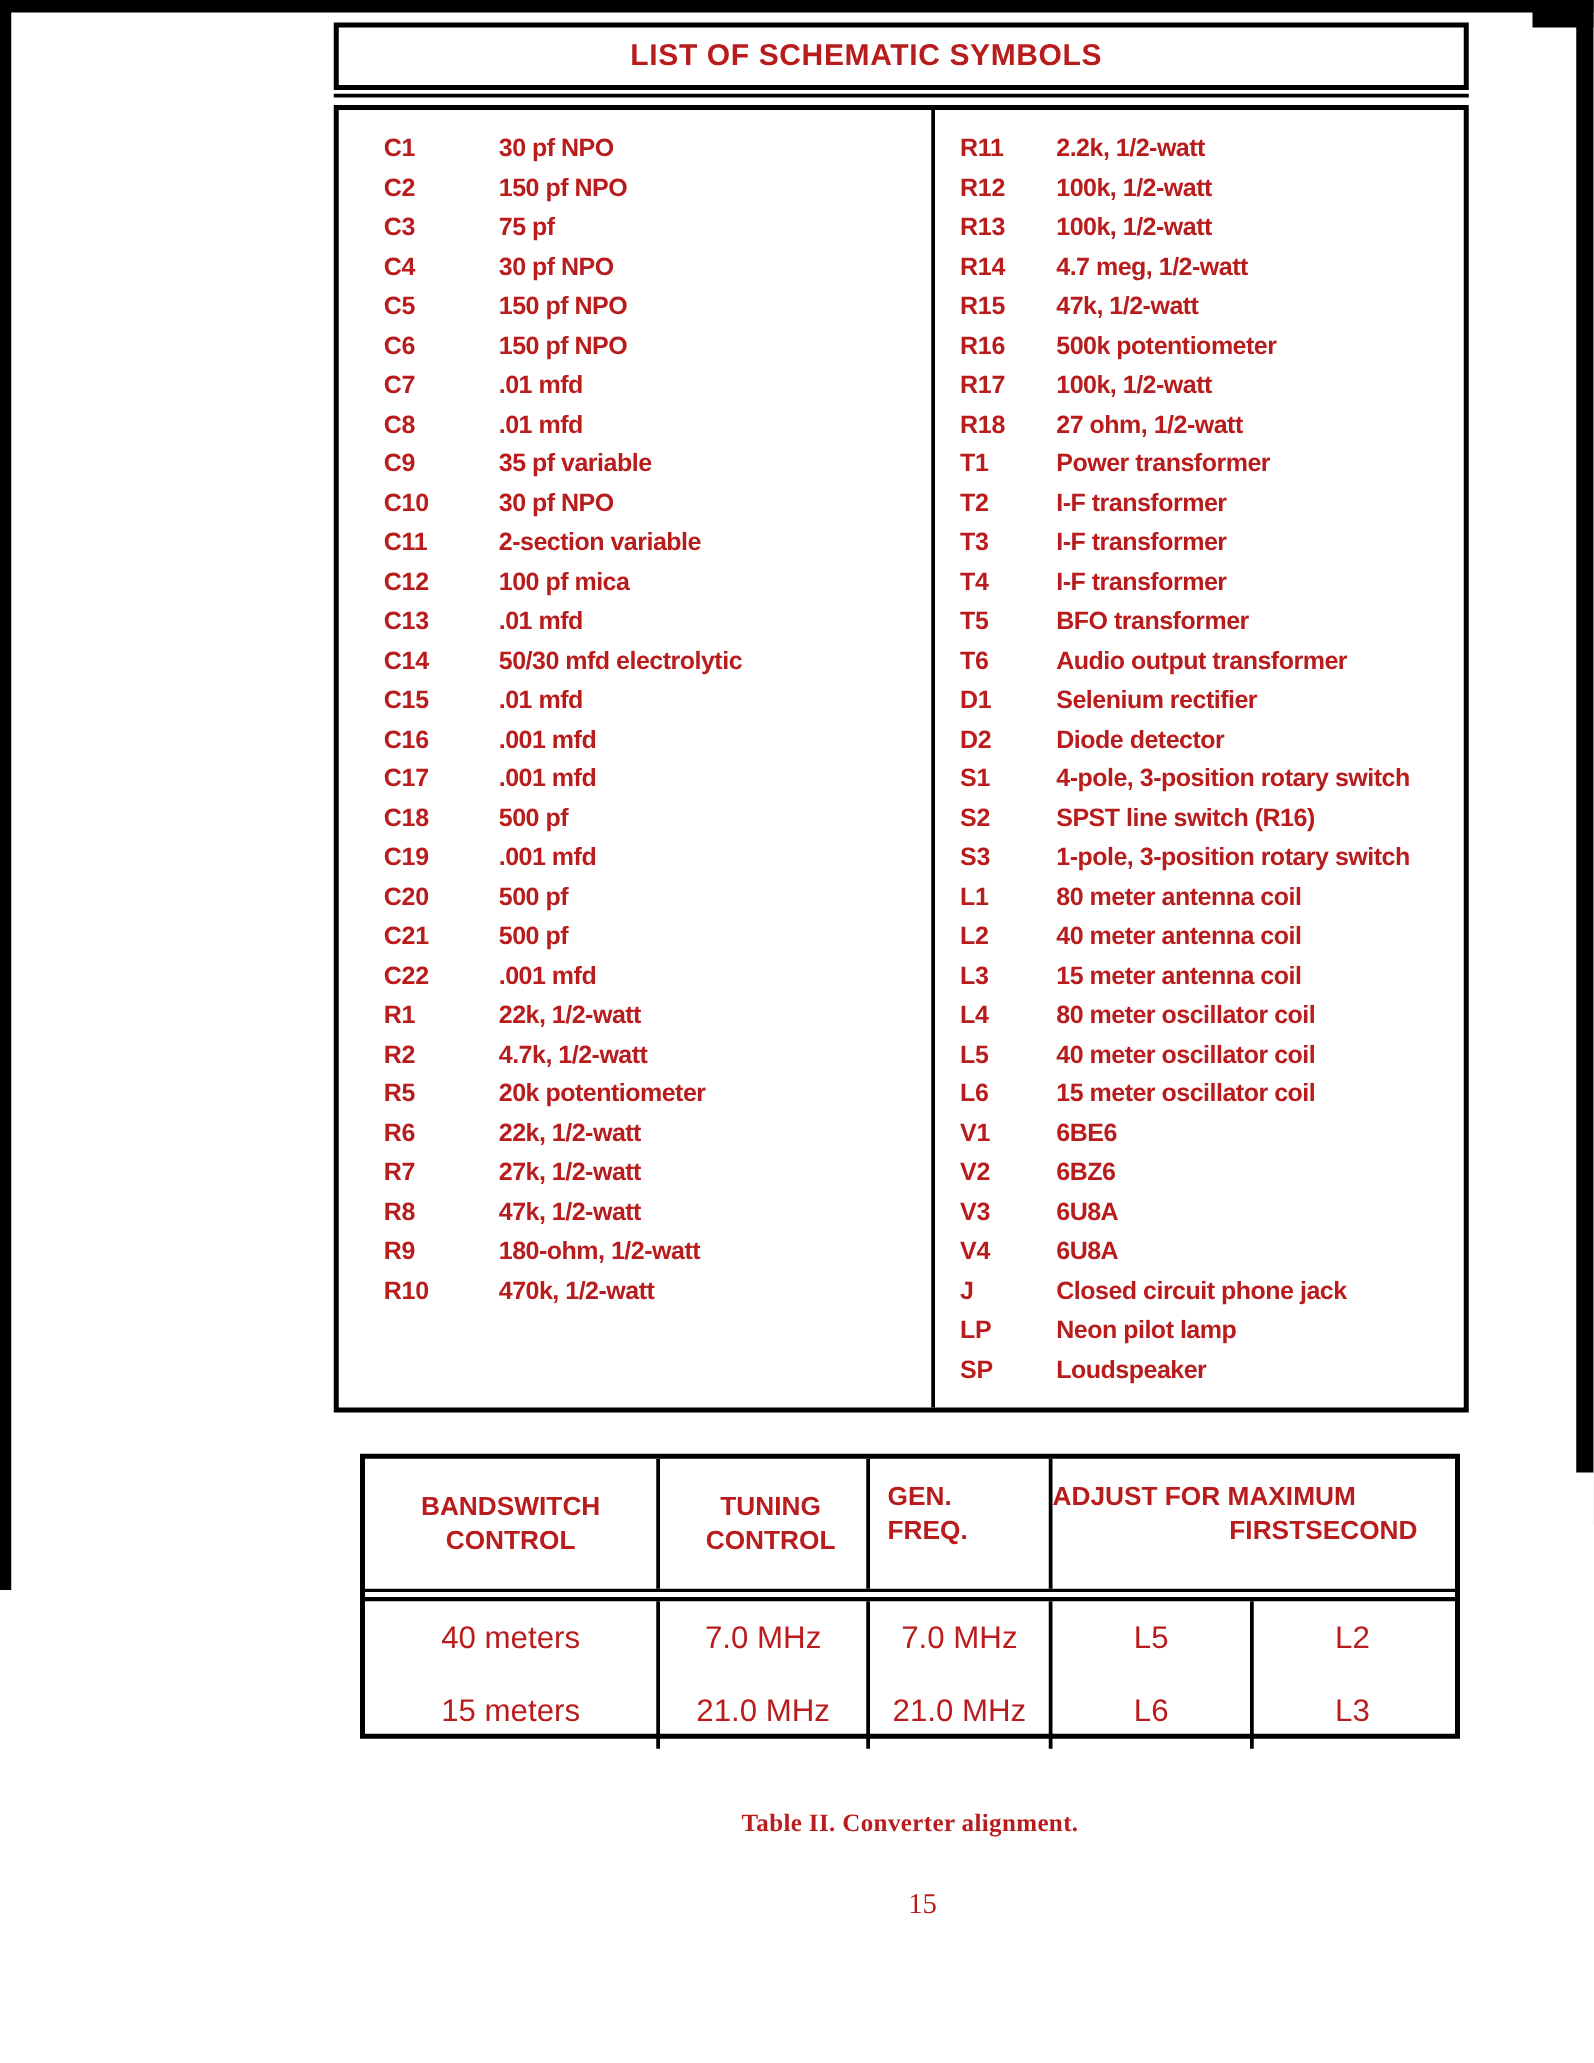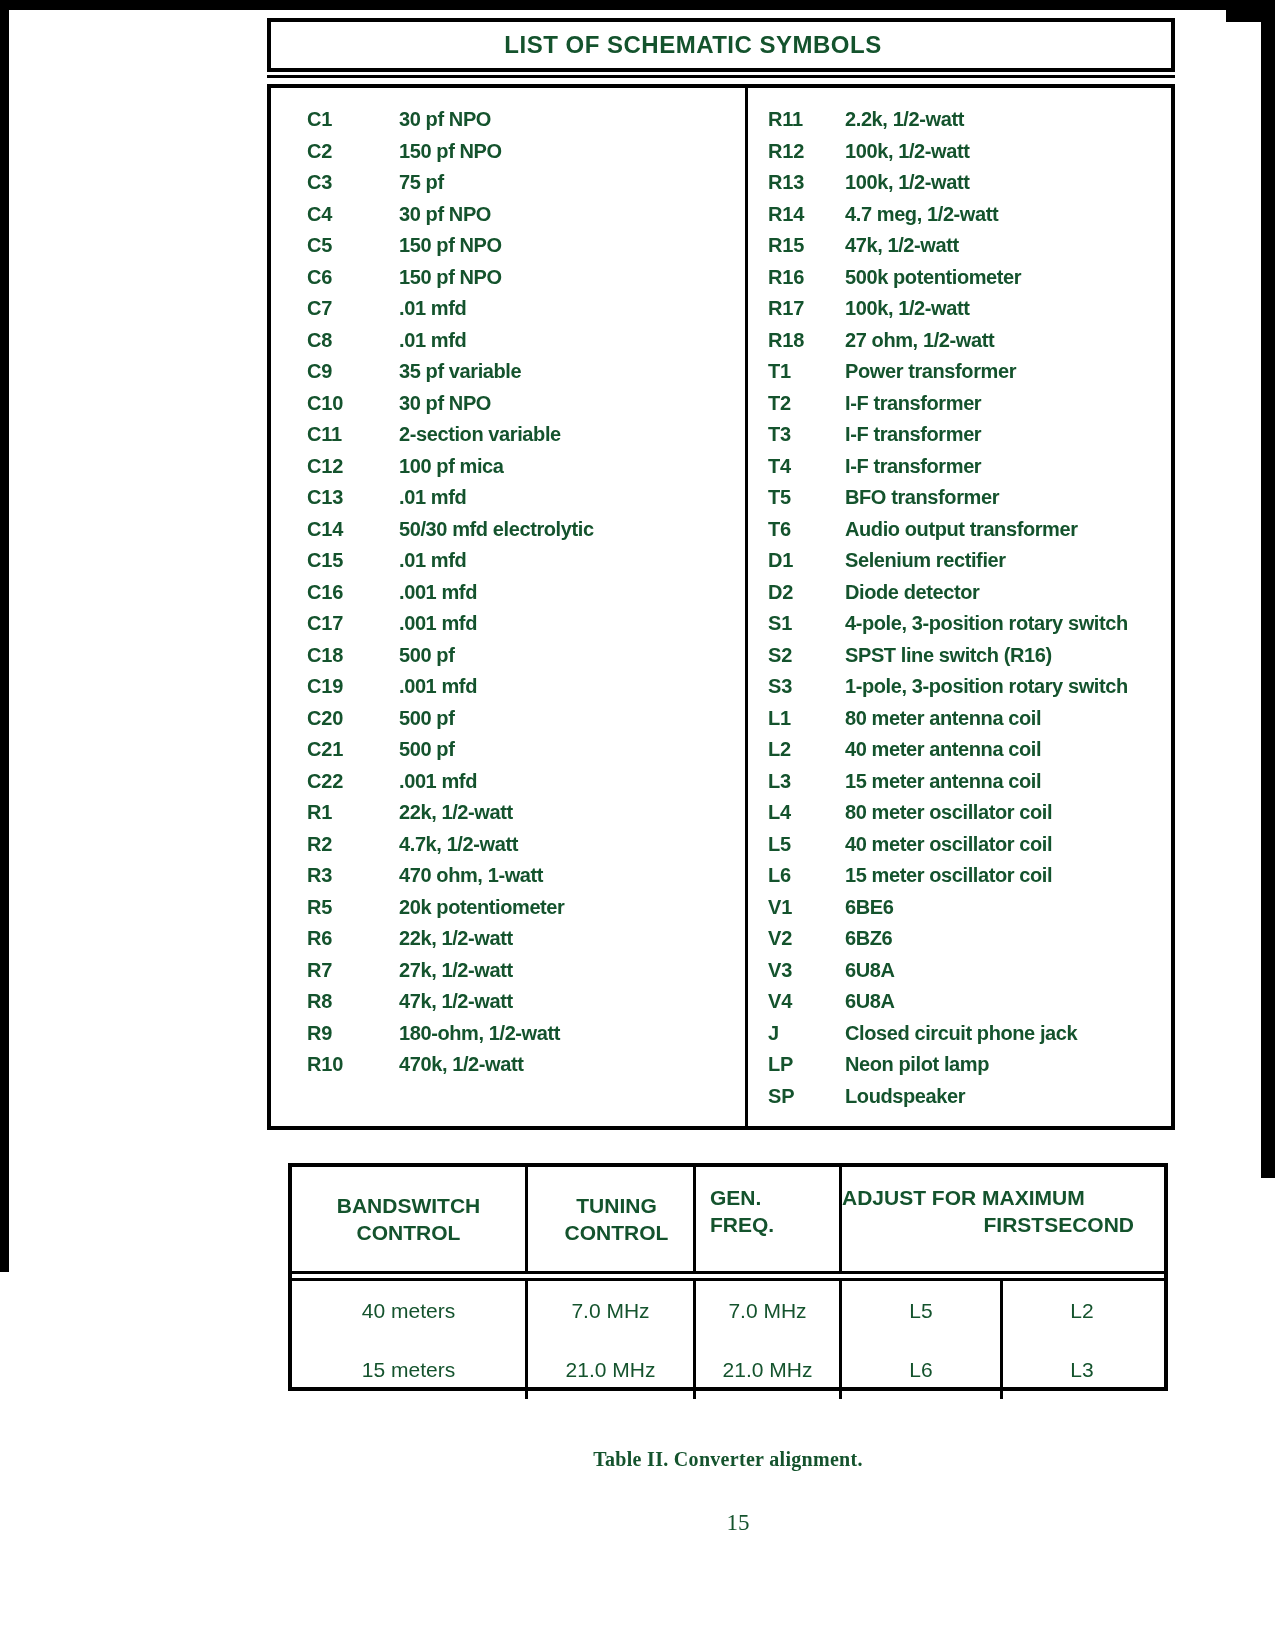--- a/index.html
+++ b/index.html
@@ -1,18 +1,18 @@
 <!DOCTYPE html>
 <html><head>
 <meta charset="utf-8">
 <style>
   html,body{margin:0;padding:0;background:#e8e8e8;}
   .page{
     position:relative;width:1275px;height:1650px;margin:0 auto;
-    background:#ffffff;color:#14532d;overflow:hidden;
+    background:#ffffff;color:#b91c1c;overflow:hidden;
     font-family:"Liberation Sans",sans-serif;
   }
   
   .scan-bar{position:absolute;background:#000;}
   #scan-top{left:0;top:0;width:1275px;height:10px;}
   #scan-left{left:0;top:0;width:9px;height:1272px;}
   #scan-right{left:1261px;top:0;width:14px;height:1178px;}
   #scan-tr{left:1226px;top:0;width:49px;height:22px;}
 
   
@@ -51,21 +51,21 @@
   .hc1{width:236px;border-right:3px solid #000;display:flex;flex-direction:column;
        align-items:center;justify-content:center;line-height:27px;}
   .hc2{width:168px;border-right:3px solid #000;display:flex;flex-direction:column;
        align-items:center;justify-content:center;line-height:27px;padding-left:12px;}
   .hc3{width:146px;border-right:3px solid #000;padding:17px 0 0 14px;line-height:27px;}
   .hc4{width:322px;padding-top:17px;}
   .hc4 .adjust-line{padding-left:0;line-height:27px;}
   .hc4 .sub-line{display:flex;justify-content:flex-end;line-height:27px;
        padding-left:16px;padding-right:30px;}
   .t2-drule{height:10px;background:linear-gradient(#000 0 3px,#fff 3px 7px,#000 7px 10px);}
-  .t2-body{display:flex;flex-direction:column;height:118px;font-size:21px;}
+  .t2-body{display:flex;flex-direction:column;height:118px;font-size:25px;}
   .t2-row{display:flex;flex:1;}
   .dcell{box-sizing:border-box;flex:none;display:flex;align-items:center;justify-content:center;}
   .dc1{width:236px;border-right:3px solid #000;}
   .dc2{width:168px;border-right:3px solid #000;}
   .dc3{width:146px;border-right:3px solid #000;}
   .dc4{width:161px;border-right:3px solid #000;}
   .dc5{width:158px;}
 
   .caption{
     position:absolute;left:288px;top:1448px;width:880px;text-align:center;
@@ -182,24 +182,20 @@
             <span class="sym-ref">C22</span>
             <span class="sym-desc">.001 mfd</span>
           </div>
           <div class="sym-row">
             <span class="sym-ref">R1</span>
             <span class="sym-desc">22k, 1/2-watt</span>
           </div>
           <div class="sym-row">
             <span class="sym-ref">R2</span>
             <span class="sym-desc">4.7k, 1/2-watt</span>
-          </div>
-          <div class="sym-row">
-            <span class="sym-ref">R3</span>
-            <span class="sym-desc">470 ohm, 1-watt</span>
           </div>
           <div class="sym-row">
             <span class="sym-ref">R5</span>
             <span class="sym-desc">20k potentiometer</span>
           </div>
           <div class="sym-row">
             <span class="sym-ref">R6</span>
             <span class="sym-desc">22k, 1/2-watt</span>
           </div>
           <div class="sym-row">

